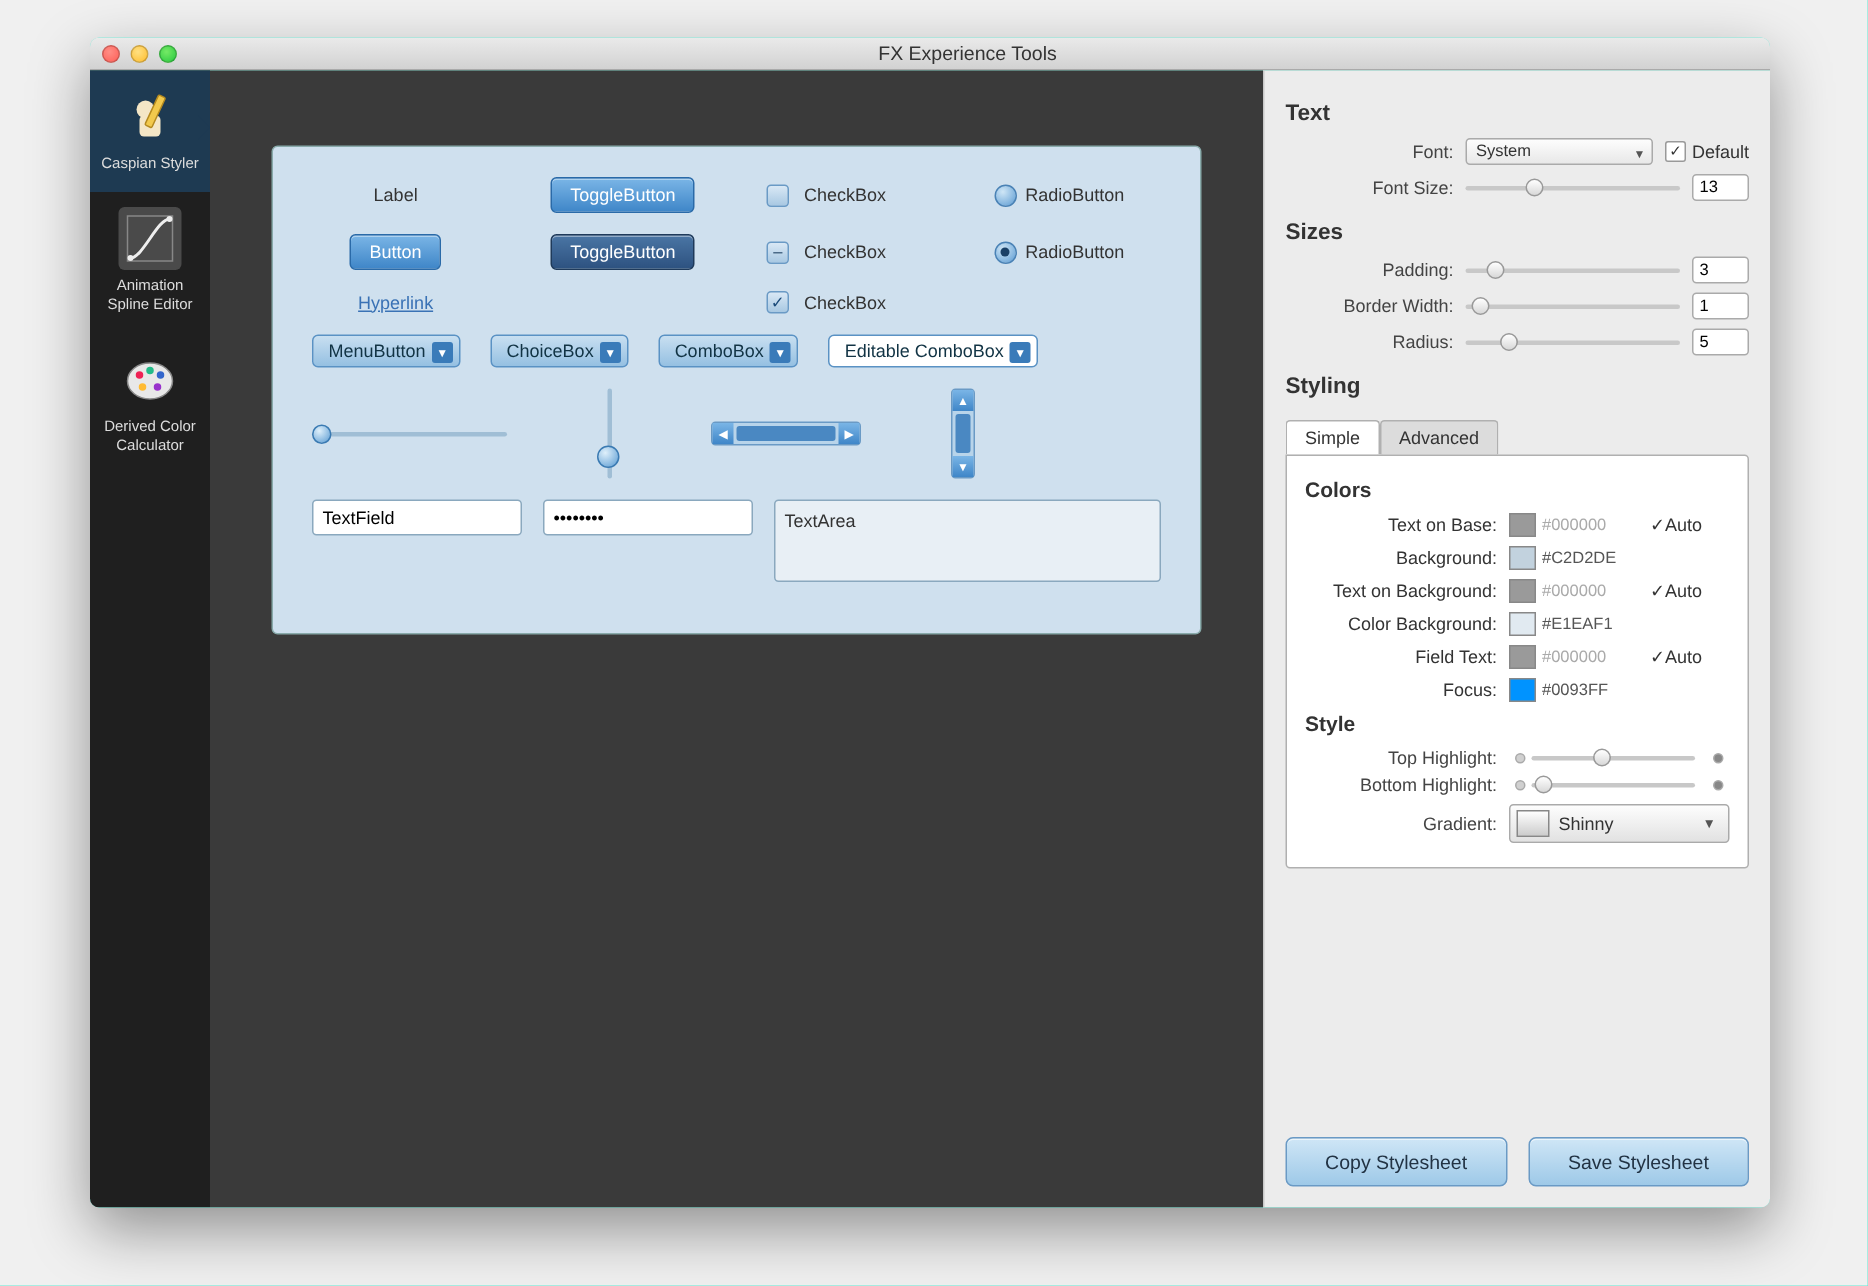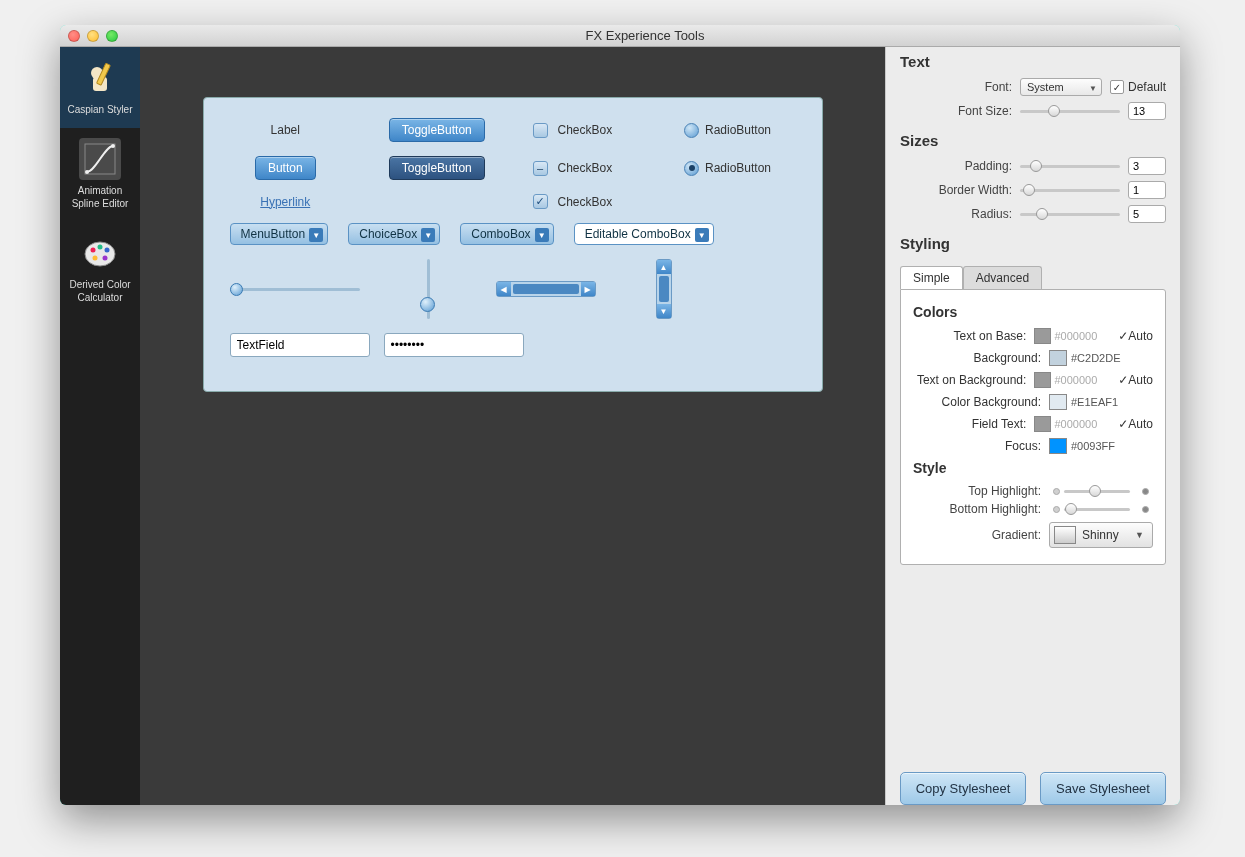--- a/index.html
+++ b/index.html
@@ -41,21 +41,21 @@
 .slider-v .track { position: absolute; left: 7px; top: 0; bottom: 0; width: 3px; background: #a0bed5; border-radius: 2px; }
 .slider-v .thumb { position: absolute; left: 0px; width: 15px; height: 15px; border-radius: 50%; background: radial-gradient(circle at 35% 30%, #dff0fb, #5a9bd2); border: 1px solid #3a7ab2; }
 .scrollbar-h { width: 100px; height: 16px; background: #b8d4ea; border: 1px solid #6a9ac5; border-radius: 3px; display: flex; align-items: center; }
 .scrollbar-h .sbtn { width: 14px; height: 14px; background: linear-gradient(#7ab5e6,#3f86c8); display: flex; align-items: center; justify-content: center; font-size: 8px; color: #fff; }
 .scrollbar-h .strack { flex: 1; height: 10px; background: #4a88c2; margin: 0 2px; border-radius: 2px; }
 .scrollbar-v { width: 16px; height: 60px; background: #b8d4ea; border: 1px solid #6a9ac5; border-radius: 3px; display: flex; flex-direction: column; align-items: center; }
 .scrollbar-v .sbtn { height: 14px; width: 14px; background: linear-gradient(#7ab5e6,#3f86c8); display: flex; align-items: center; justify-content: center; font-size: 8px; color: #fff; }
 .scrollbar-v .strack { flex: 1; width: 10px; background: #4a88c2; margin: 2px 0; border-radius: 2px; }
 .tf { background: #fff; border: 1px solid #8aa8be; border-radius: 3px; padding: 4px 6px; font-size: 12px; width: 140px; }
 .ta { background: #e8eff5; border: 1px solid #8aa8be; border-radius: 3px; padding: 6px; font-size: 12px; width: 260px; height: 55px; }
-.sidepanel { width: 295px; background: #ececec; border-left: 1px solid #c8c8c8; padding: 0 14px; display: flex; flex-direction: column; }
+.sidepanel { width: 338px; background: #ececec; border-left: 1px solid #c8c8c8; padding: 14px 14px; display: flex; flex-direction: column; }
 .sidepanel h3 { font-size: 15px; font-weight: bold; margin: 6px 0 8px; }
 .sp-row { display: flex; align-items: center; margin-bottom: 6px; }
 .sp-row label { width: 112px; text-align: right; margin-right: 8px; font-size: 12px; color: #444; }
 .sp-row .combo2 { flex: 1; background: linear-gradient(#fdfdfd,#e8e8e8); border: 1px solid #aaa; border-radius: 3px; padding: 2px 18px 2px 6px; font-size: 11px; position: relative; }
 .sp-row .combo2 .arr2 { position: absolute; right: 4px; top: 5px; font-size: 8px; color: #555; }
 .sp-row .slider2 { flex: 1; height: 14px; position: relative; margin-right: 8px; }
 .sp-row .slider2 .tr2 { position: absolute; top: 6px; left: 0; right: 0; height: 3px; background: #c8c8c8; border-radius: 2px; }
 .sp-row .slider2 .th2 { position: absolute; top: 1px; width: 12px; height: 12px; border-radius: 50%; background: linear-gradient(#fff,#d8d8d8); border: 1px solid #999; }
 .sp-row .minidot { width: 7px; height: 7px; border-radius: 50%; background: #d0d0d0; border: 1px solid #aaa; margin: 0 4px; }
 .sp-row .numbox { width: 38px; background: #fff; border: 1px solid #aaa; border-radius: 3px; padding: 2px 4px; font-size: 11px; text-align: left; }
@@ -205,23 +205,24 @@
               <div class="sbtn">◀</div>
               <div class="strack"></div>
               <div class="sbtn">▶</div>
             </div>
           <div class="scrollbar-v">
               <div class="sbtn">▲</div>
               <div class="strack"></div>
               <div class="sbtn">▼</div>
             </div>
         </div>
-        <div class="row" style="gap:14px;align-items:flex-start;">
+        <div class="row" style="gap:14px;align-items:flex-start;justify-content:space-between;">
           <input class="tf" value="TextField" style="">
           <input class="tf" type="password" value="••••••••" style="">
+          <div class="ta"><span>TextArea</span></div>
         </div>
       </div>
     </div>
 
     <div class="sidepanel">
       <h3>Text</h3>
       <div class="sp-row">
         <label>Font:</label>
         <div class="combo2"><span>System</span><span class="arr2">▼</span></div>
         <span class="chk2">✓</span>

